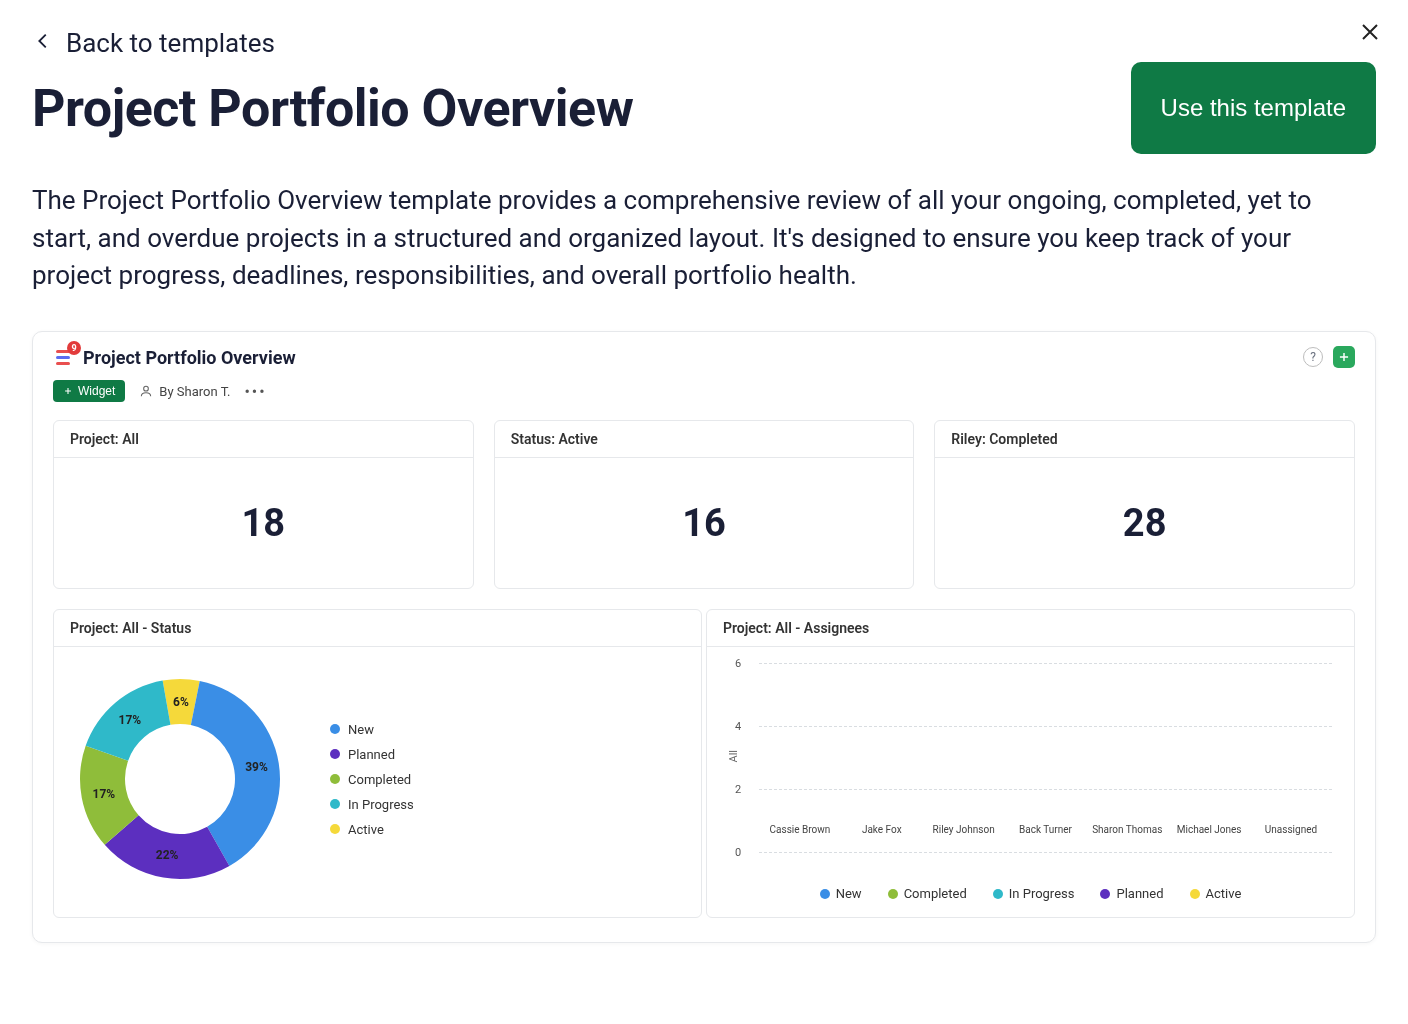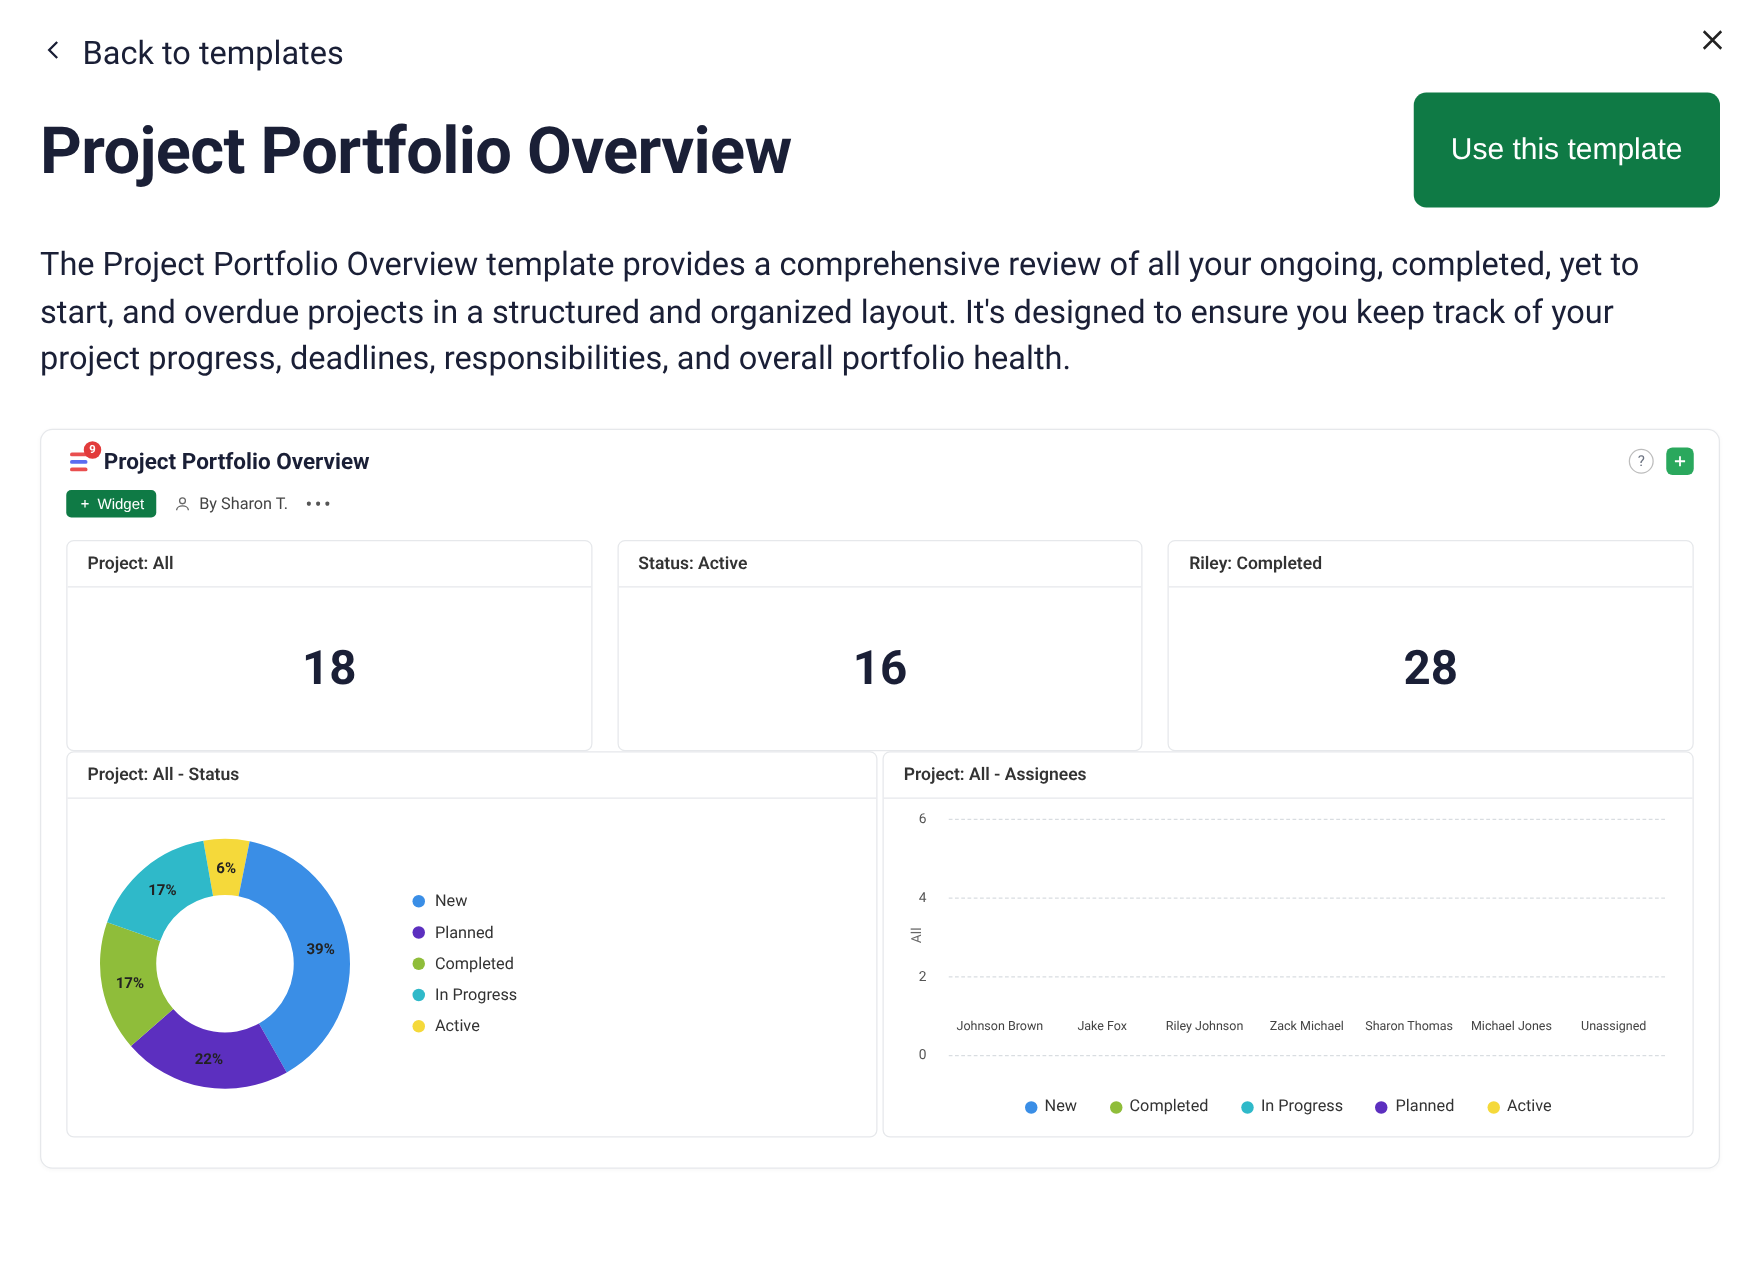--- a/index.html
+++ b/index.html
@@ -22,21 +22,21 @@
     cursor: pointer;
     width: 28px; height: 28px;
     display:flex; align-items:center; justify-content:center;
   }
   .close-x svg { width: 24px; height: 24px; stroke: #222; stroke-width: 2; }
   .back-row {
     display: flex; align-items: center; gap: 12px;
     font-size: 26px;
     color: #1a1f36;
     cursor: pointer;
-    margin-bottom: 16px;
+    margin-bottom: 4px;
   }
   .back-row svg { width: 22px; height: 22px; stroke: #1a1f36; stroke-width: 2; }
   .title-row {
     display: flex; align-items: center; justify-content: space-between;
     margin-bottom: 28px;
   }
   h1.page-title {
     font-size: 52px;
     font-weight: 700;
     letter-spacing: -0.5px;
@@ -123,20 +123,21 @@
     display:flex; align-items:center; gap:6px;
     font-size:13px; color:#444;
   }
   .by-author svg { width:14px; height:14px; stroke:#666; stroke-width:1.8; fill:none;}
   .more-dots {
     cursor:pointer; color:#555; font-size:16px; letter-spacing:2px;
   }
 
   .stat-row {
     display:grid; grid-template-columns: 1fr 1fr 1fr; gap:20px;
+    margin-bottom: 20px;
   }
   .stat-card {
     border:1px solid #e6e8eb; border-radius:6px;
     overflow:hidden;
   }
   .stat-card-header {
     padding:10px 16px; font-size:14px; font-weight:600; color:#333;
     border-bottom:1px solid #e6e8eb;
   }
   .stat-card-body {
@@ -387,24 +388,24 @@
                     </div>
                     <div class="bar-col">
                       <div class="bar-seg" style="height: 33.3333%; background: rgb(58, 142, 230);"></div>
                     </div>
                     <div class="bar-col">
                       <div class="bar-seg" style="height: 16.6667%; background: rgb(245, 217, 58);"></div>
                       <div class="bar-seg" style="height: 33.3333%; background: rgb(58, 142, 230);"></div>
                     </div>
                   </div>
                   <div class="xlabels">
-                    <div class="xlabel">Johnson Brown</div>
+                    <div class="xlabel">Cassie Brown</div>
                     <div class="xlabel">Jake Fox</div>
                     <div class="xlabel">Riley Johnson</div>
-                    <div class="xlabel">Zack Michael</div>
+                    <div class="xlabel">Back Turner</div>
                     <div class="xlabel">Sharon Thomas</div>
                     <div class="xlabel">Michael Jones</div>
                     <div class="xlabel">Unassigned</div>
                   </div>
                 </div>
             </div>
             <div class="bar-legend" id="bar-legend">
                 <div class="legend-item">
                   <span class="legend-dot" style="background:#3a8ee6"></span>
                   <span>New</span>

